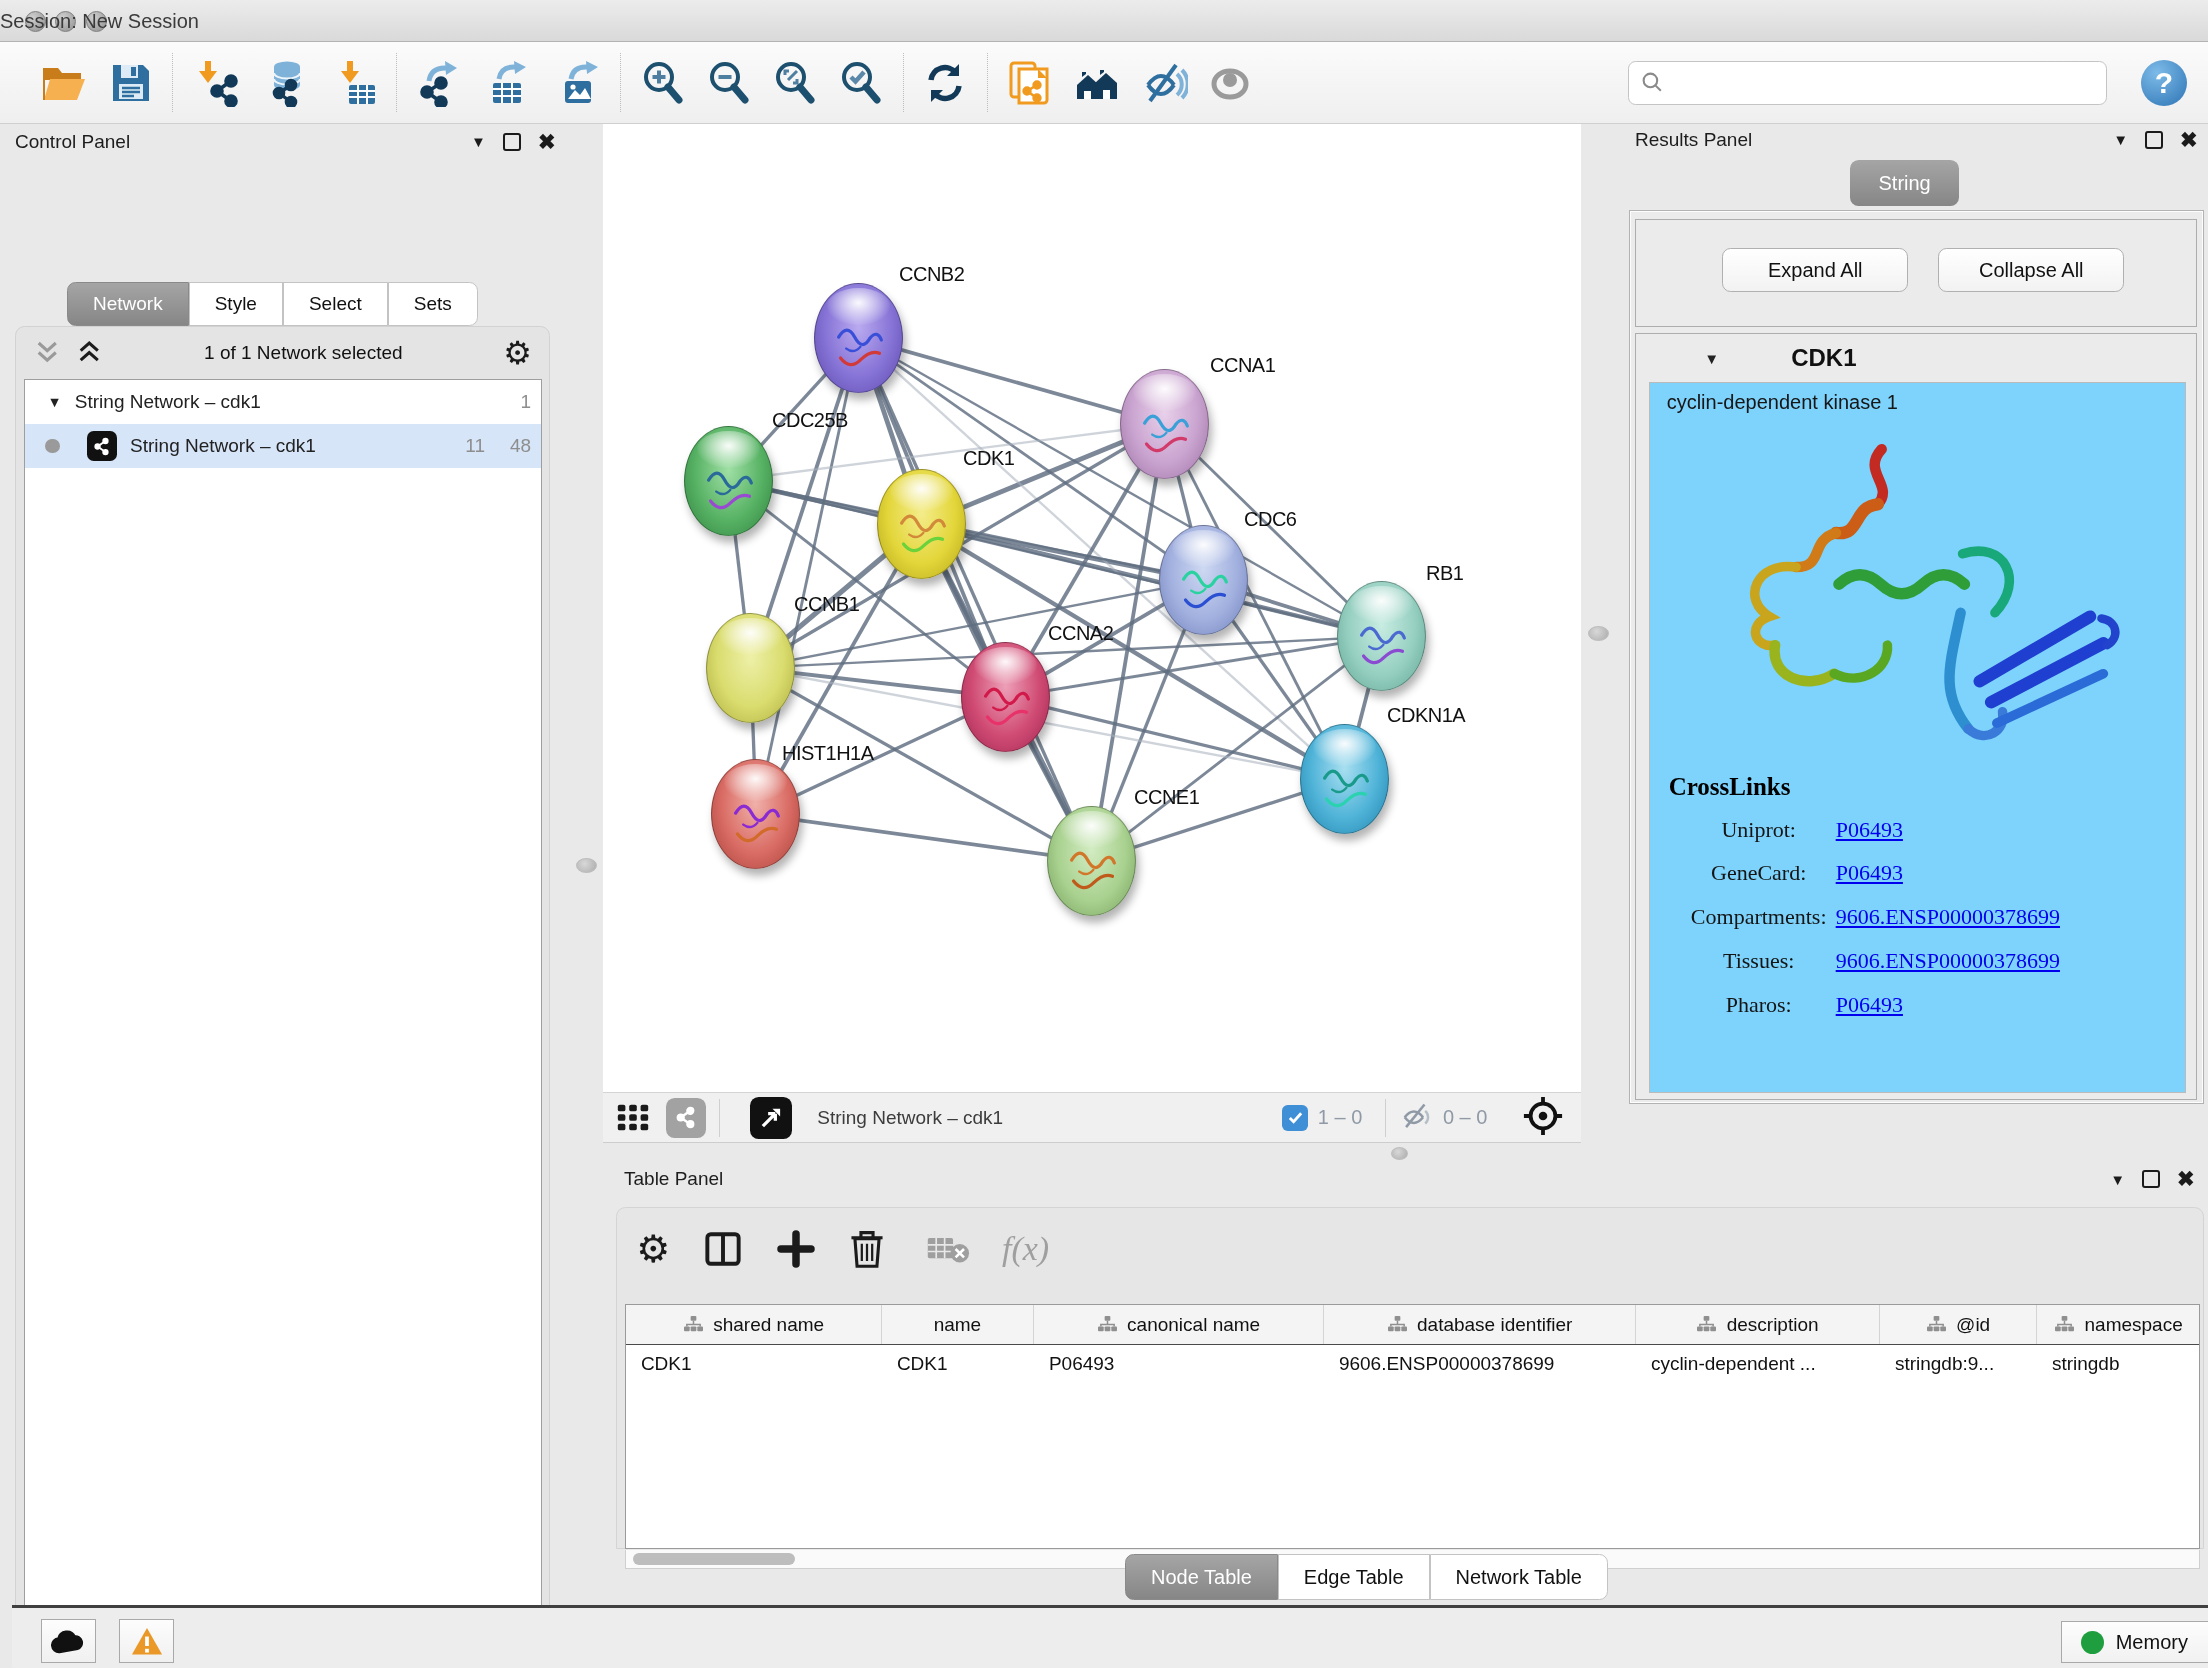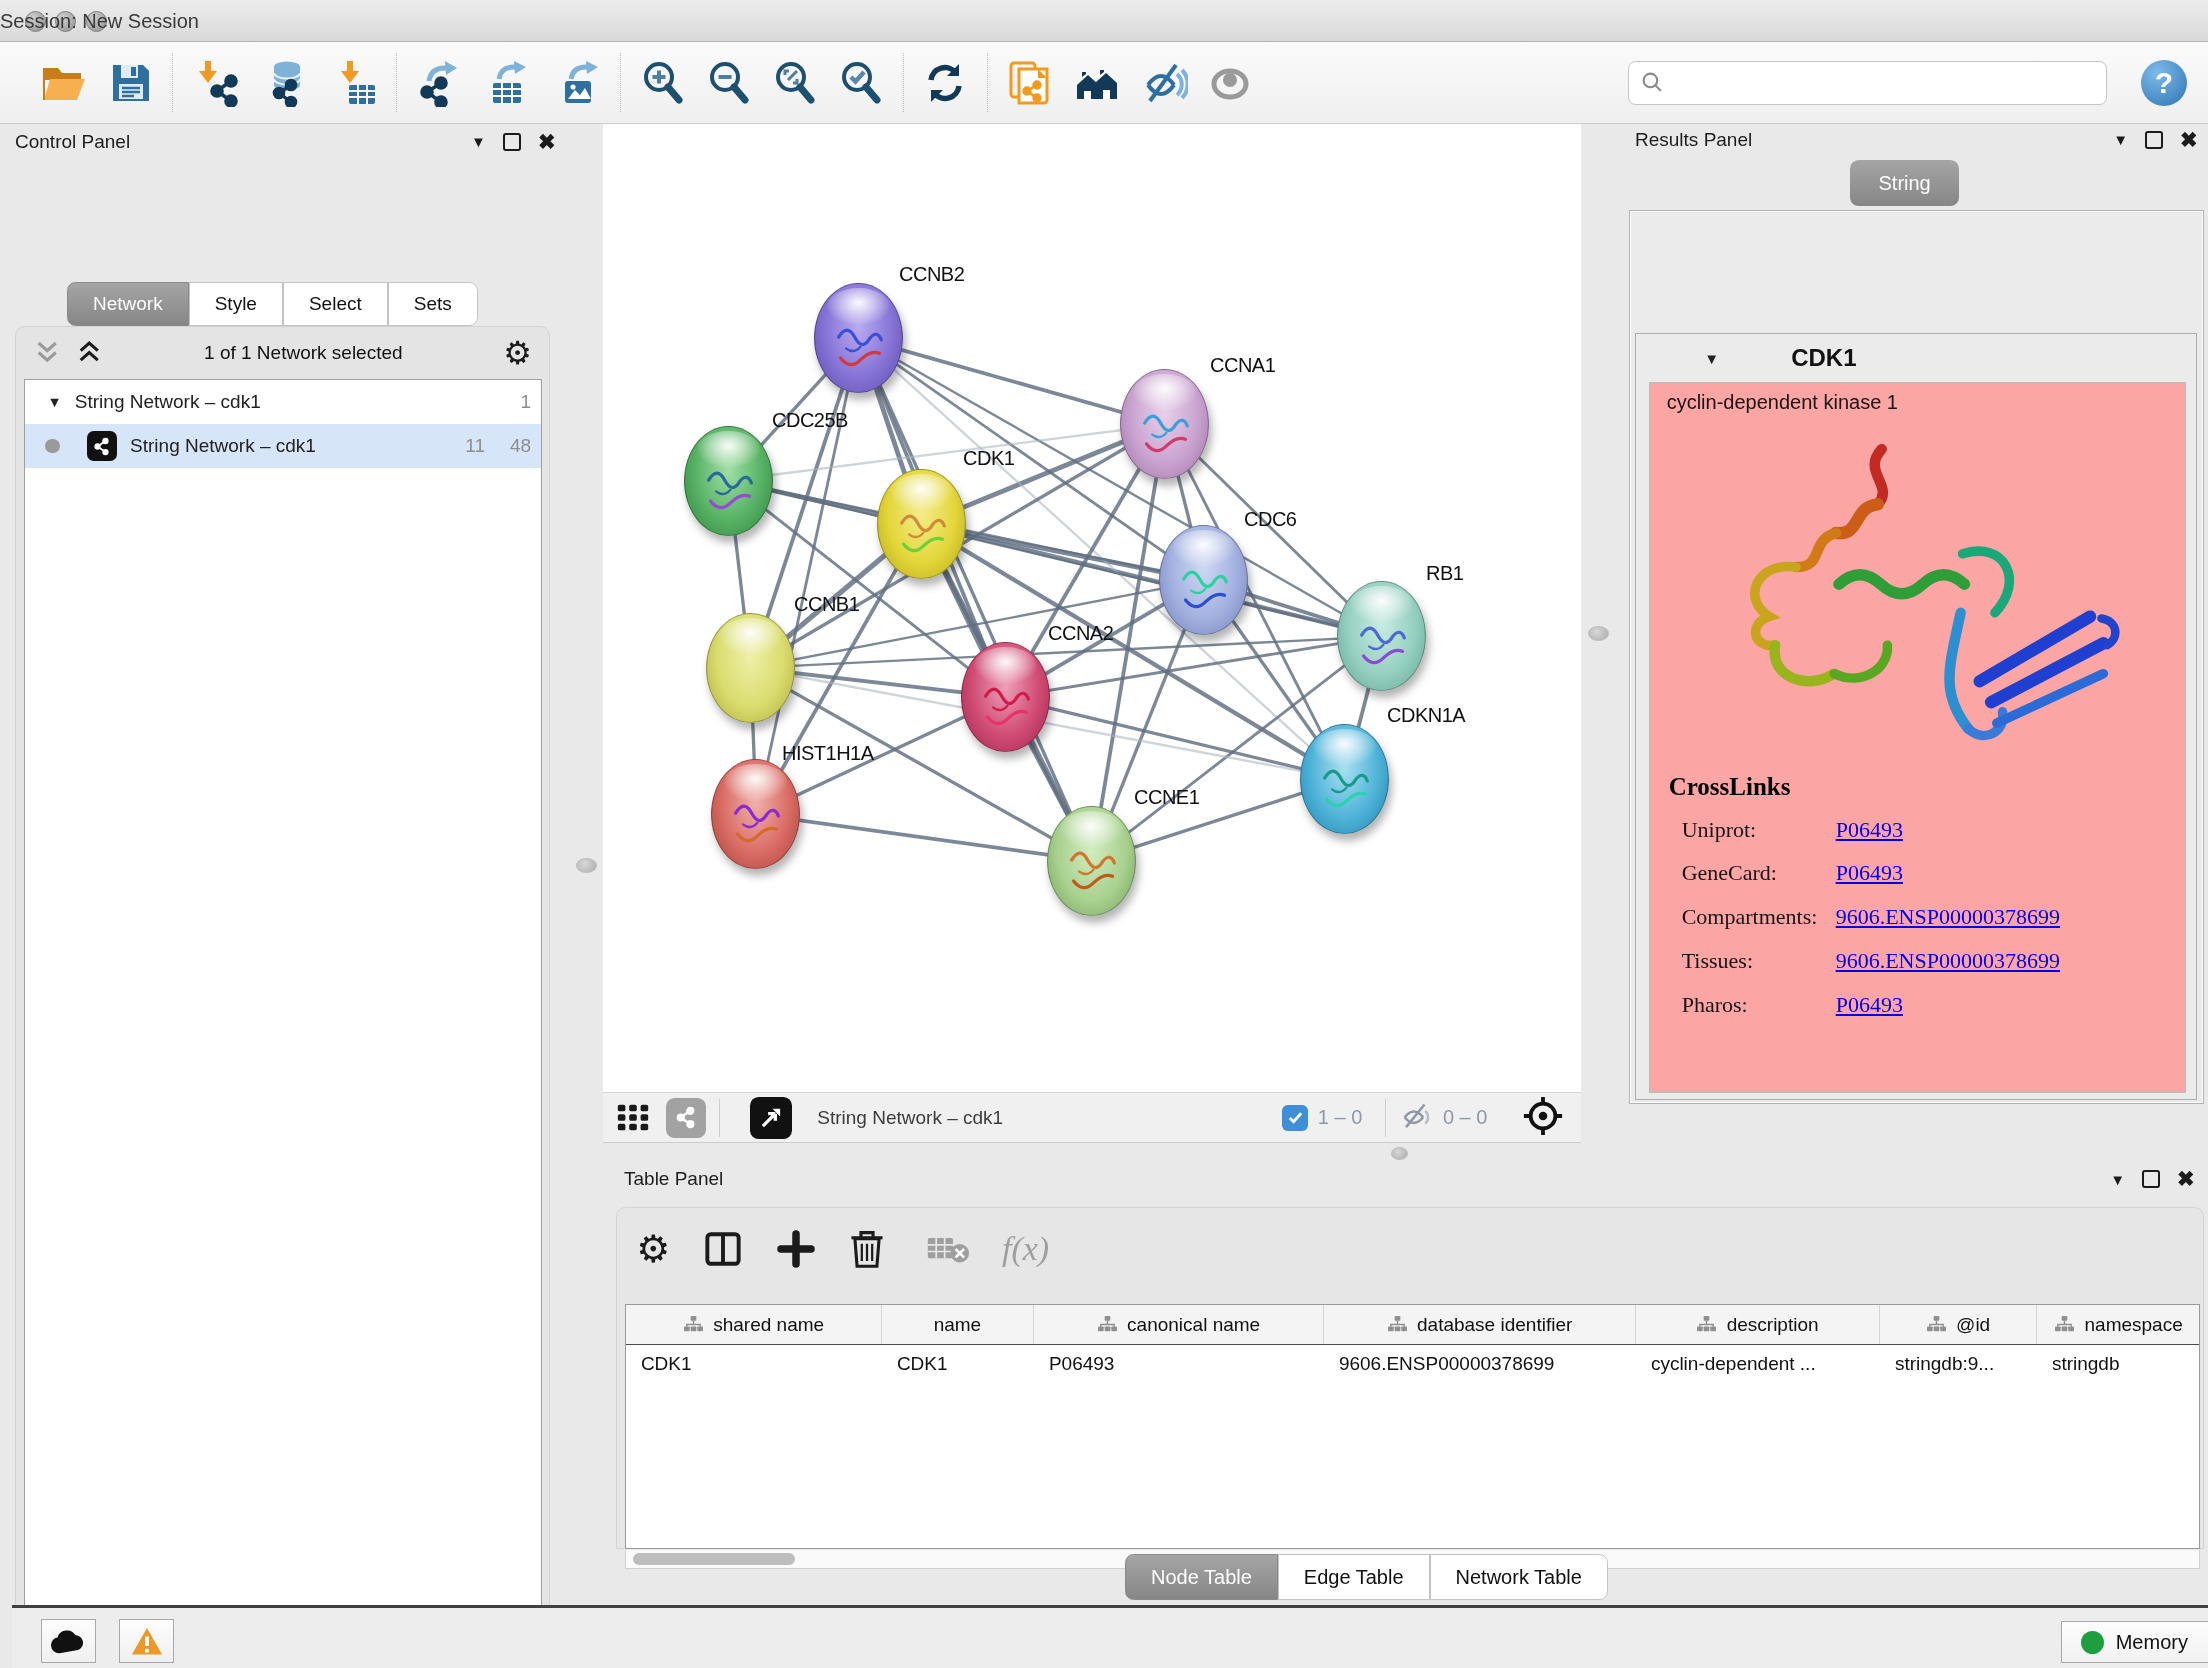--- a/index.html
+++ b/index.html
@@ -75,21 +75,21 @@
   .rp-tab { position:absolute; left:230px; top:36px; height:46px; padding:0 28.5px; border-radius:8.6px;
     background:linear-gradient(#a5a5a5,#868686); color:#fff; font-size:20px; display:flex; align-items:center; }
   .rp-box { position:absolute; left:8.6px; top:86px; width:575px; height:894px; background:#ebebeb;
     border:1px solid #b2b2b2; box-shadow:inset 0 0 0 1px #fdfdfd; }
   .rp-btnbox { position:absolute; left:5.7px; top:7.6px; width:562px; height:108px; border:1px solid #adadad; }
   .btn { background:linear-gradient(#ffffff,#f2f2f2); border:1px solid #b0b0b0; border-radius:8.6px;
     font-size:20px; color:#111; display:flex; align-items:center; justify-content:center; }
   .rp-section { position:absolute; left:5.7px; top:122px; width:562px; height:767px; border:1px solid #adadad; }
   .rp-gene-row { position:absolute; left:0; top:0; width:100%; height:48px; display:flex; align-items:center; }
   .rp-gene { font-size:24px; font-weight:bold; color:#111; margin-left:72px; }
-  .rp-inner { position:absolute; left:12.4px; top:48px; width:537px; height:711px; background:#fca5a5; border:1px solid #bbb; }
+  .rp-inner { position:absolute; left:12.4px; top:48px; width:537px; height:711px; background:#7dd3fc; border:1px solid #bbb;text-align:center; }
   .rp-desc { position:absolute; left:17px; top:7.6px; font-size:20px; color:#161616; }
   .xl-title { position:absolute; left:19px; top:390px; font-family:"Liberation Serif",serif; font-weight:bold; font-size:25px; color:#000; }
   .xl-row { position:absolute; left:32px; width:495px; height:44px; font-family:"Liberation Serif",serif; font-size:22px; display:flex; }
   .xl-label { width:154px; color:#141414; }
   .xl-link { color:#0000ee; text-decoration:underline; }
 
   
   .tp { position:absolute; left:603px; top:1146px; width:1605px; height:459px; }
   .tp-body { position:absolute; left:13.3px; top:61px; width:1588px; height:342px; background:#e6e6e6; border-radius:9.5px 9.5px 0 0; border:1px solid #d4d4d4; }
   .tp-icons { position:absolute; left:0; top:0; height:82px; width:100%; display:flex; align-items:center; padding-left:19px; gap:32px; }
@@ -576,20 +576,24 @@
     <span class="panel-title">Results Panel</span>
     <span style="flex:1"></span>
     <span class="panel-ctrl">
       <span class="pc-collapse">▼</span>
       <span class="pc-float"></span>
       <span class="pc-close">✖</span>
     </span>
   </div>
   <div class="rp-tab">String</div>
   <div class="rp-box">
+    <div class="rp-btnbox">
+      <div class="btn abs" style="left:86px;top:28.5px;width:186px;height:44px">Expand All</div>
+      <div class="btn abs" style="left:302px;top:28.5px;width:186px;height:44px">Collapse All</div>
+    </div>
     <div class="rp-section">
       <div class="rp-gene-row">
         <span style="font-size:15px;margin-left:68px">▼</span>
         <span class="rp-gene">CDK1</span>
       </div>
       <div class="rp-inner">
         <div class="rp-desc">cyclin-dependent kinase 1</div>
         <svg class="abs" style="left:27px;top:49px" width="476" height="333" viewBox="0 0 500 350">
           <g fill="none" stroke-linecap="round">
             <path d="M215 18c-22 24 14 38-4 58" stroke="#c32a22" stroke-width="11"></path>

